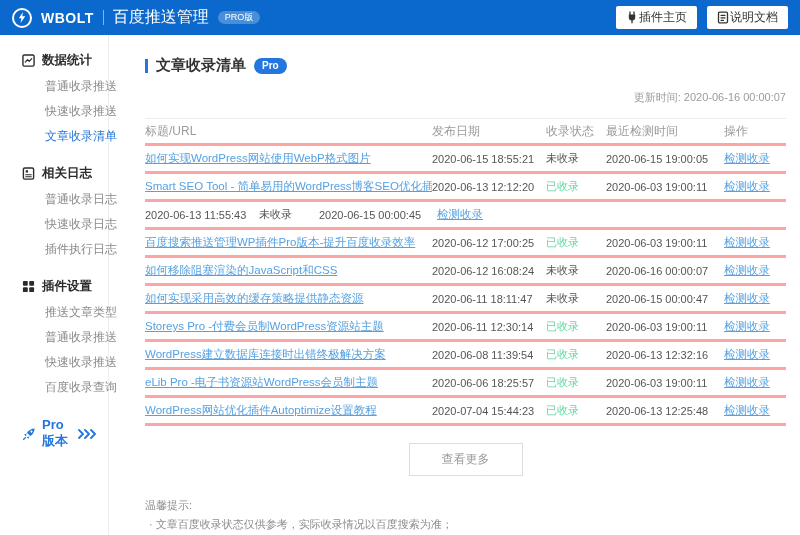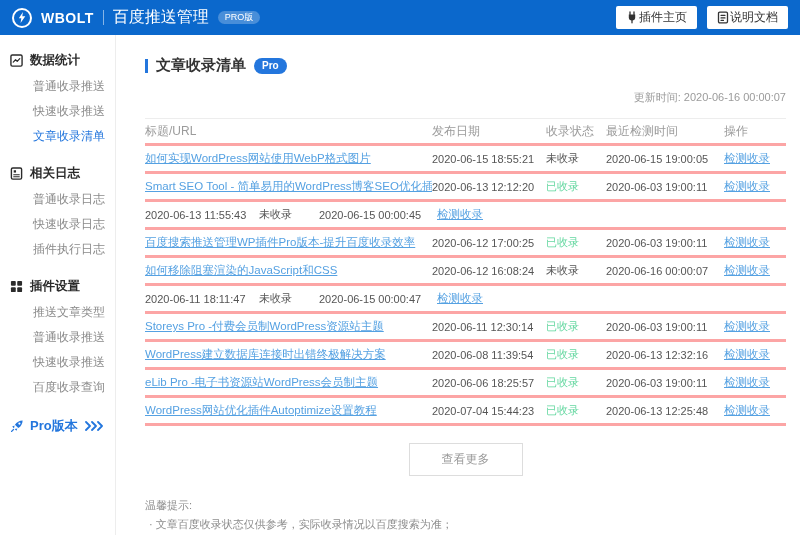--- a/index.html
+++ b/index.html
@@ -18,21 +18,21 @@
   .hdr-pro-badge { background:rgba(255,255,255,.25); color:#fff; font-size:9px;
     padding:2px 7px; border-radius:9px; line-height:1; }
   .header-right { margin-left:auto; display:flex; gap:10px; }
   .hdr-btn { display:flex; align-items:center; gap:1px; background:#fff;
     border:none; border-radius:2px; height:23px; padding:0 10px; font-size:12px;
     color:#333; cursor:pointer; font-family:inherit; }
   .icn { display:inline-flex; align-items:center; }
   .icn svg { display:block; }
 
   
-  .sidebar { position:absolute; top:35px; left:0; bottom:0; width:116px;
+  .sidebar { position:absolute; top:35px; left:12px; bottom:0; width:97px;
     background:#fff; border-right:1px solid #ededed; padding-top:12px; }
   .sb-section { margin-bottom:11px; }
   .sb-head { display:flex; align-items:center; gap:7px; padding:5px 10px;
     font-size:12.5px; font-weight:bold; color:#2b2b2b; }
   .sb-item { padding:4px 6px 4px 33px; font-size:12px; color:#8a8a8a;
     cursor:pointer; white-space:nowrap; }
   .sb-item.active { color:var(--primary,#2376dd); }
   .sb-pro { display:flex; align-items:center; gap:6px; padding:6px 12px 6px 10px;
     color:var(--primary,#2376dd); font-weight:bold; font-size:13px;
     cursor:pointer; margin-top:8px; }
@@ -231,20 +231,21 @@
           <a class="td col-action link">检测收录</a>
         </div>
         <div class="tr">
           <a class="td col-title link">如何移除阻塞渲染的JavaScript和CSS</a>
           <span class="td col-date cell-text">2020-06-12 16:08:24</span>
           <span class="td col-status cell-text status">未收录</span>
           <span class="td col-time cell-text">2020-06-16 00:00:07</span>
           <a class="td col-action link">检测收录</a>
         </div>
         <div class="tr">
+          <a class="td col-title link">如何实现采用高效的缓存策略提供静态资源</a>
           <span class="td col-date cell-text">2020-06-11 18:11:47</span>
           <span class="td col-status cell-text status">未收录</span>
           <span class="td col-time cell-text">2020-06-15 00:00:47</span>
           <a class="td col-action link">检测收录</a>
         </div>
         <div class="tr">
           <a class="td col-title link">Storeys Pro -付费会员制WordPress资源站主题</a>
           <span class="td col-date cell-text">2020-06-11 12:30:14</span>
           <span class="td col-status cell-text status included">已收录</span>
           <span class="td col-time cell-text">2020-06-03 19:00:11</span>

